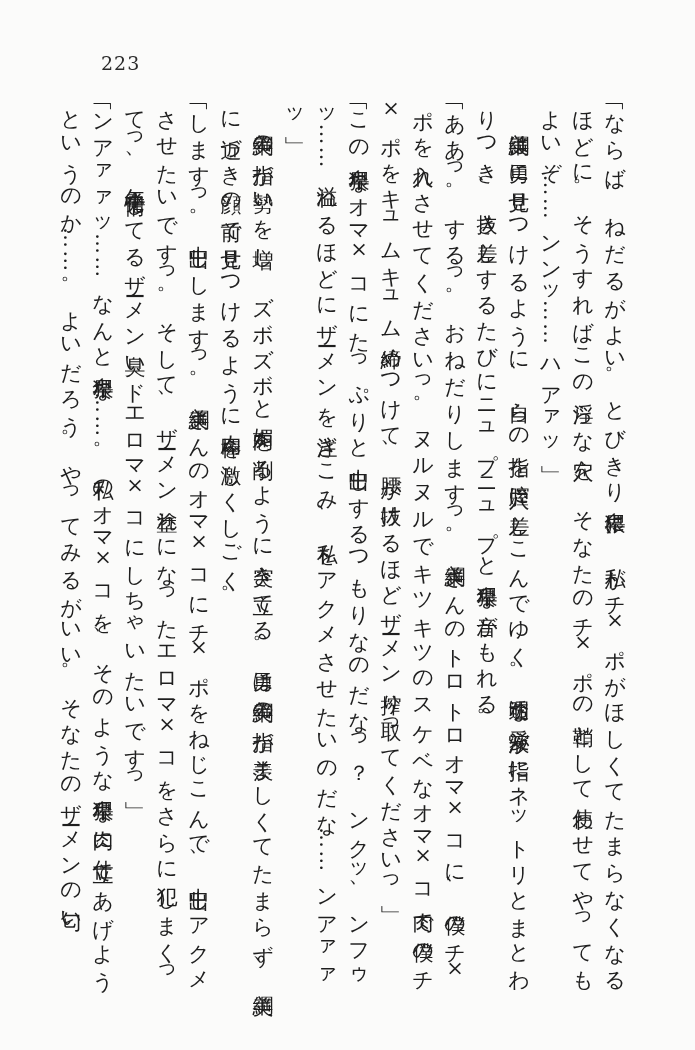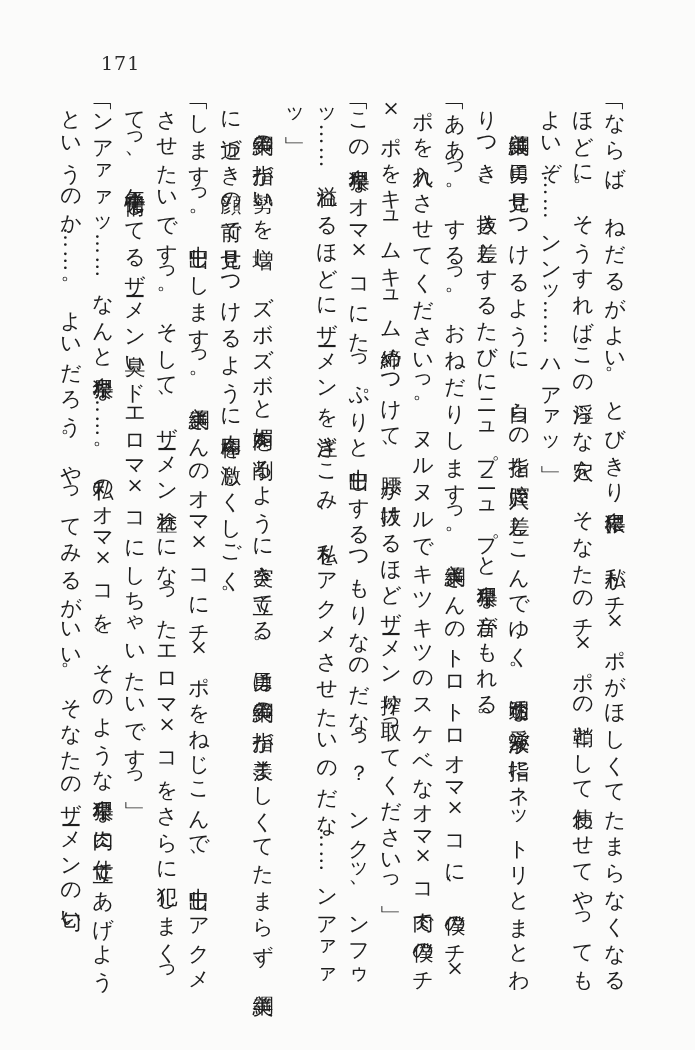--- a/index.html
+++ b/index.html
@@ -38,21 +38,21 @@
   .text-block p {
     margin: 0;
   }
   .text-block p.indent {
     text-indent: 1em;
   }
 </style>
 </head>
 <body>
 
-<div class="page-number">171</div>
+<div class="page-number">223</div>
 
 <div class="text-block" id="text-block">
     <p>「ならば、ねだるがよい。とびきり卑猥に、私がチ×ポがほしくてたまらなくなるほどに。そうすればこの淫らな穴を、そなたのチ×ポの鞘として使わせてやってもよいぞ……ンンッ……ハアァッ」</p>
     <p class="indent">美綱は勇に見せつけるように、自らの指を膣穴に差しこんでゆく。透明な愛液が指にネットリとまとわりつき、抜き差しするたびにニュプニュプと卑猥な音がもれる。</p>
     <p>「ああっ。するっ。おねだりしますっ。美綱さんのトロトロオマ×コに、僕のチ×ポを入れさせてくださいっ。ヌルヌルでキツキツのスケベなオマ×コ肉で僕のチ×ポをキュムキュム締めつけて、腰が抜けるほどザーメン搾り取ってくださいっ」</p>
     <p>「この卑猥なオマ×コにたっぷりと中出しするつもりなのだなっ？　ンクッ、ンフゥッ……溢れるほどにザーメンを注ぎこみ、私をアクメさせたいのだな……ンアァァッ」</p>
     <p class="indent">美綱の指が勢いを増し、ズボズボと媚肉を削るように突き立てる。勇は美綱の指が羨ましくてたまらず、美綱に近づき顔の前で見せつけるように肉棒を激しくしごく。</p>
     <p>「しますっ。中出ししますっ。美綱さんのオマ×コにチ×ポをねじこんで、中出しアクメさせたいですっ。そして、ザーメン塗れになったエロマ×コをさらに犯しまくってっ、年中発情してるザーメン臭いドエロマ×コにしちゃいたいですっ」</p>
     <p>「ンアァァッ……なんと卑猥な……。私のオマ×コを、そのような卑猥な肉に仕立てあげようというのか……。よいだろう。やってみるがいい。そなたのザーメンの匂い</p>
   </div>

